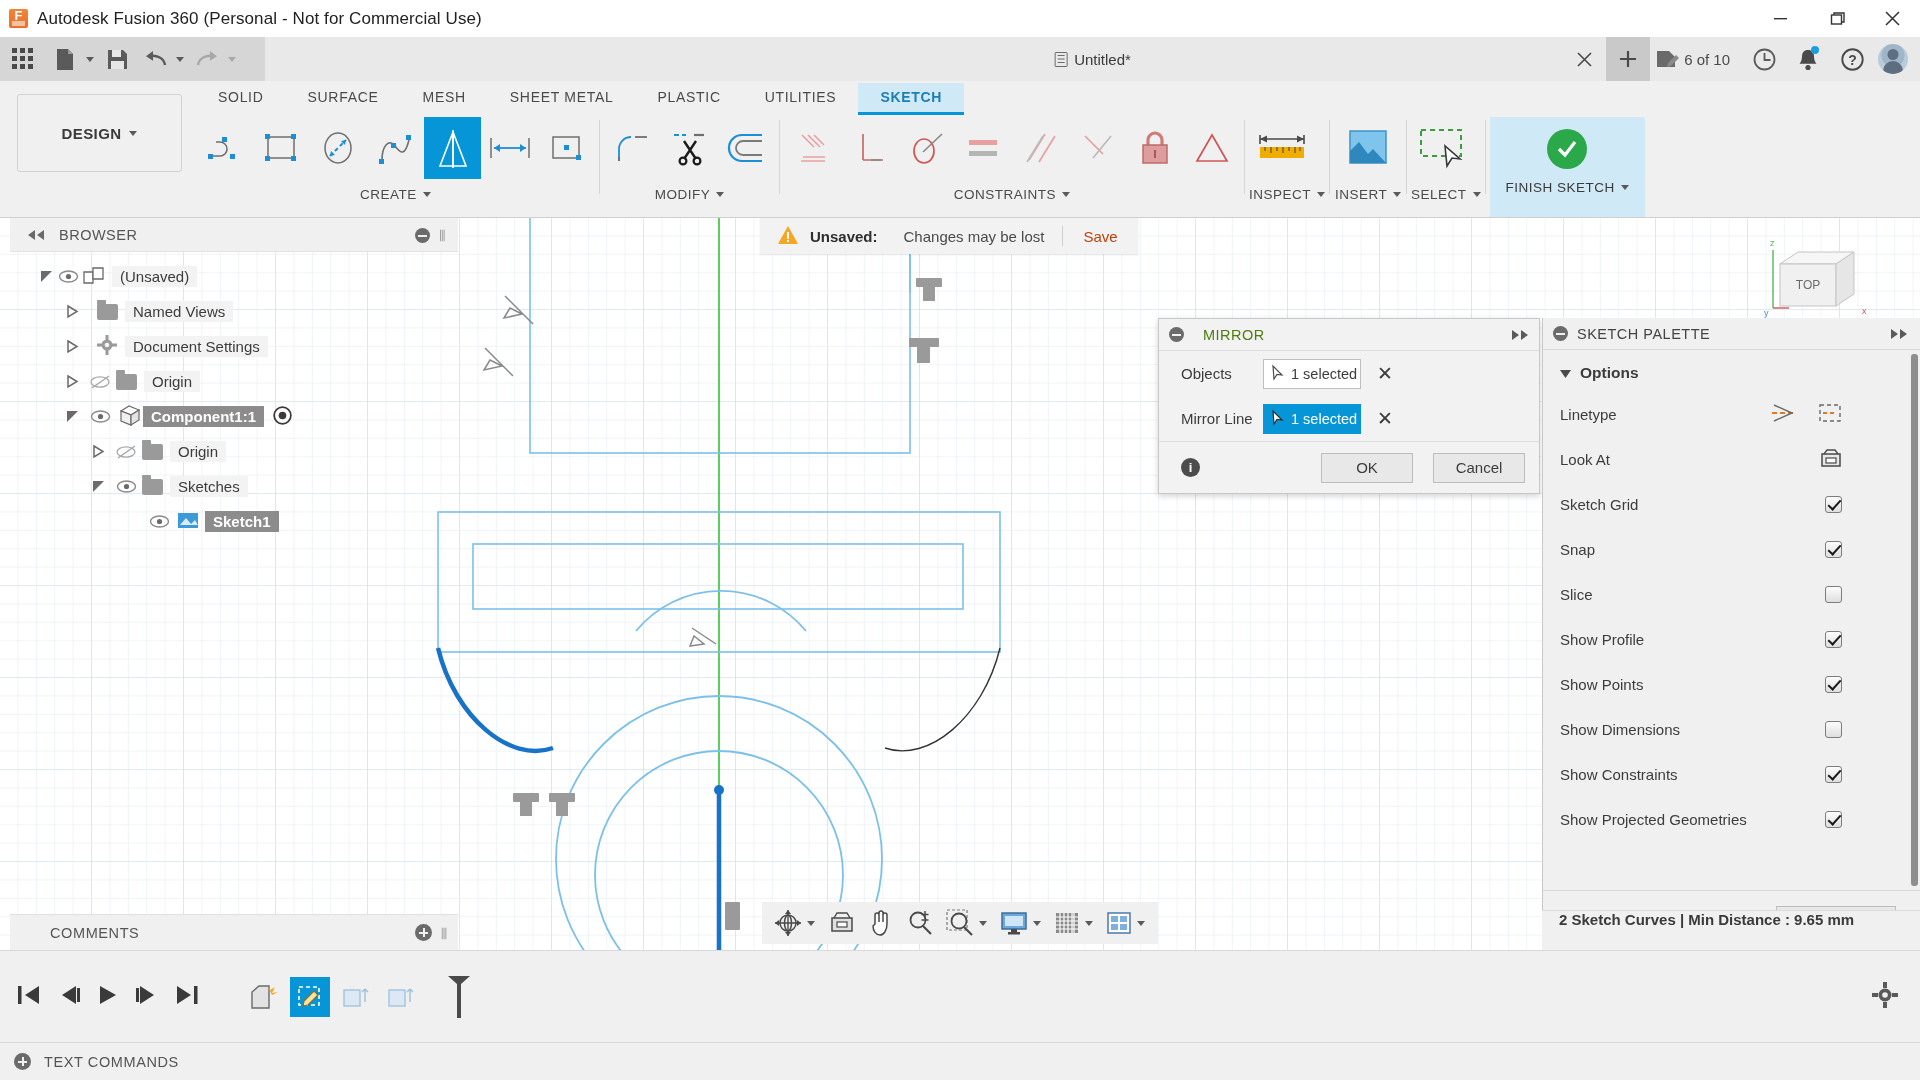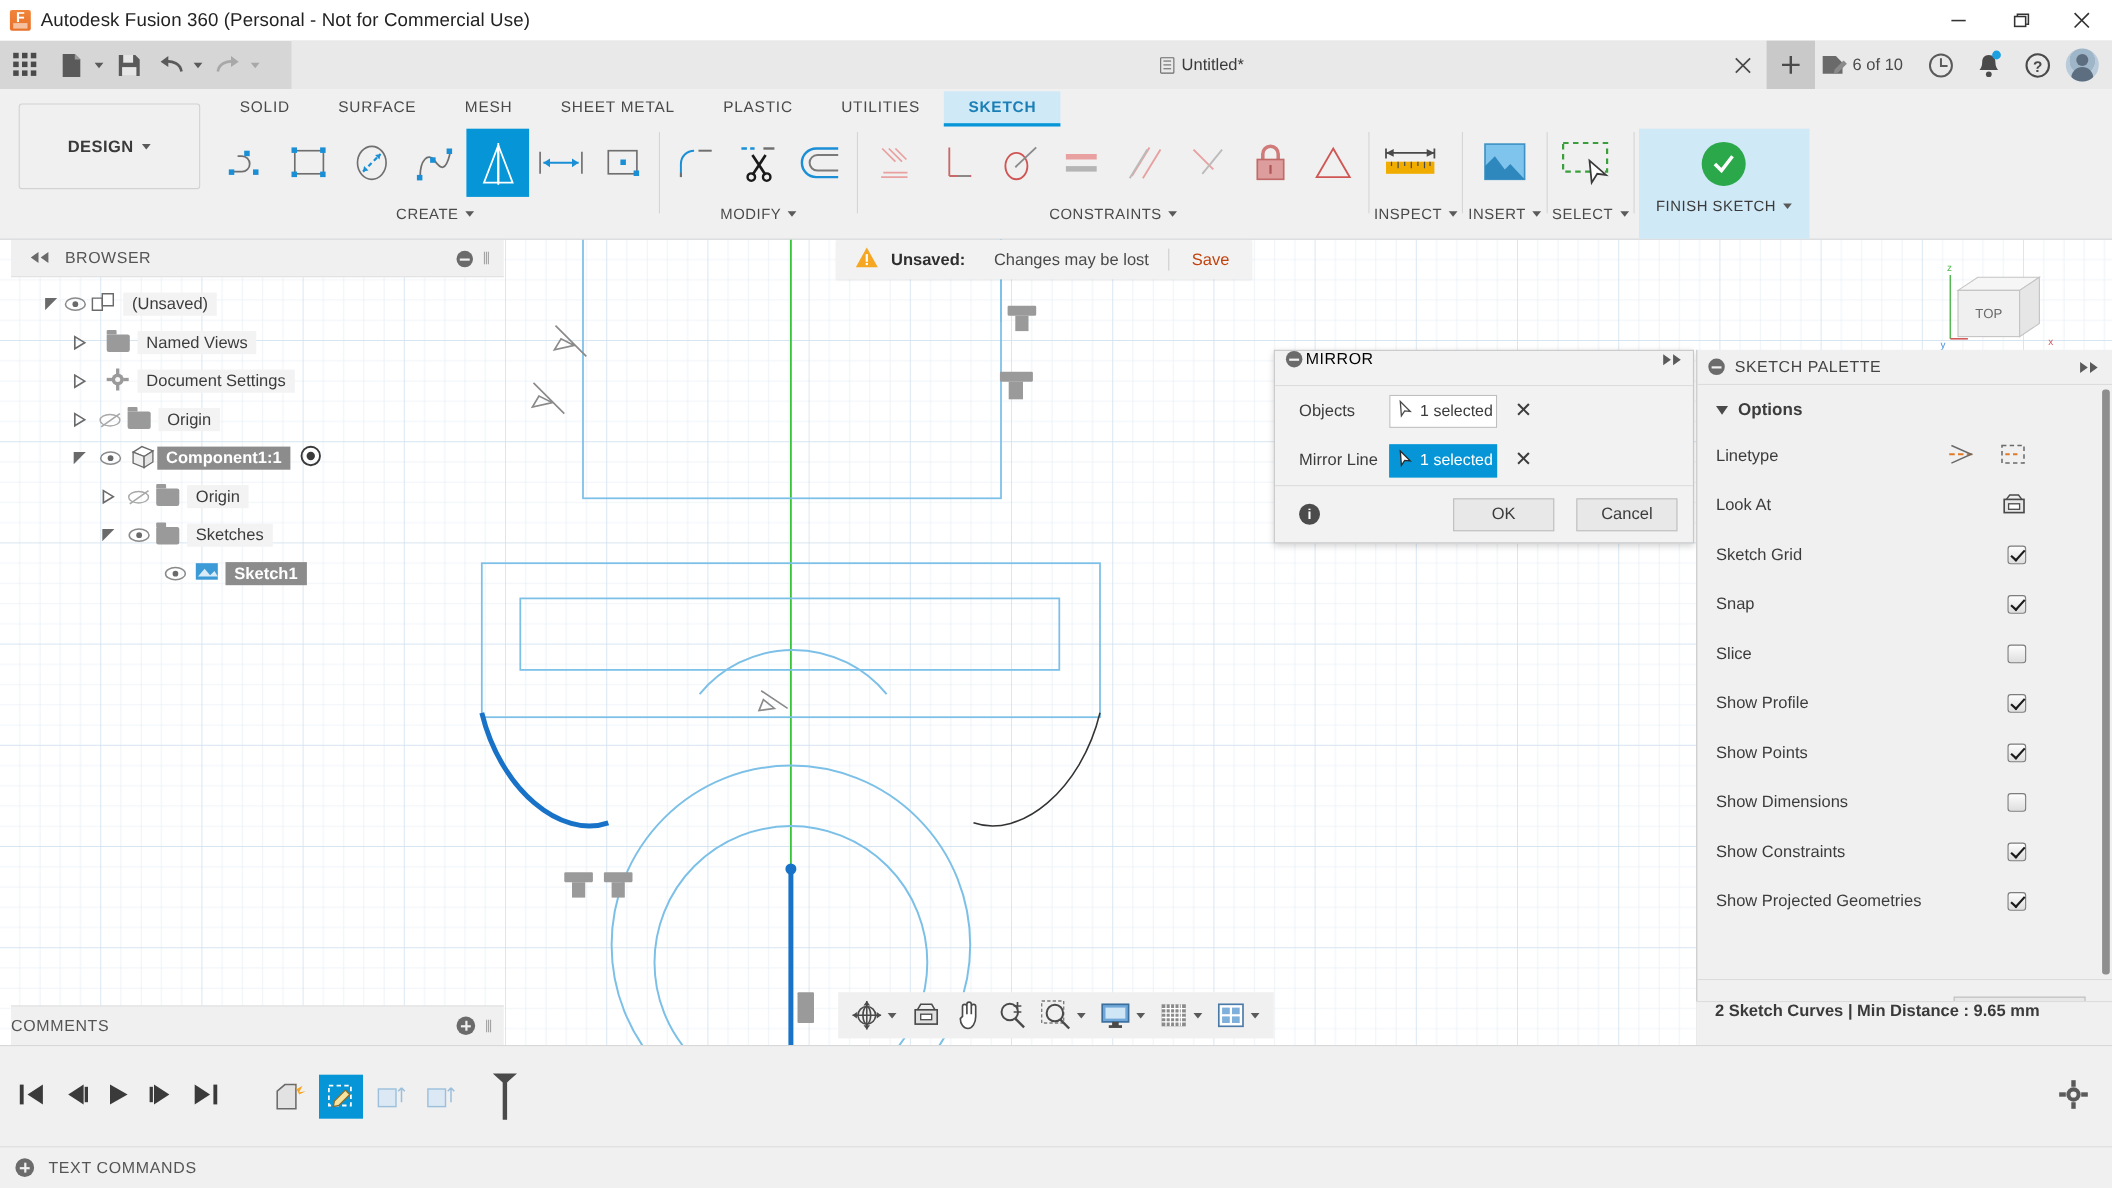--- a/index.html
+++ b/index.html
@@ -129,21 +129,21 @@
   .tri-closed svg, .tri-open svg{display:block;}
   .tri-open{ width:13px;height:13px;margin:0 4px; }
   .eye { width:22px; display:flex; justify-content:center; }
   .nodelabel { background:#f3f3f3; padding:2px 8px; color:#3c3c3c; }
   .nodelabel.sel { background:#8c8c8c; color:#fff; font-weight:bold; }
   .folder { width:21px;height:16px;background:#9a9a9a;border-radius:1px 2px 2px 2px; position:relative; margin-right:7px;}
   .folder:before{content:"";position:absolute;left:0;top:-4px;width:9px;height:4px;background:#9a9a9a;border-radius:1px 1px 0 0;}
   .comments {
     position:absolute; left:10px; bottom:0px; width:448px; height:36px;
     background:#f0f0f0; border-top:1px solid #e0e0e0;
-    display:flex; align-items:center; color:#555; font-size:14.5px; letter-spacing:.6px;
+    display:flex; align-items:center; padding-left:40px; color:#555; font-size:14.5px; letter-spacing:.6px;
     z-index:6;
   }
   .comments .plus{position:absolute;right:26px;top:9px;width:17px;height:17px;border-radius:50%;background:#6b6b6b;}
   .comments .plus:after{content:"";position:absolute;left:4px;right:4px;top:7.5px;height:2px;background:#f0f0f0;}
   .comments .plus:before{content:"";position:absolute;top:4px;bottom:4px;left:7.5px;width:2px;background:#f0f0f0;}
   .comments .grip{position:absolute;right:10px;top:10px;color:#9a9a9a;font-size:15px;}
 
   
   .unsaved {
     position:absolute; left:760px; top:0px; height:36px; background:#f2f2f2;
@@ -158,22 +158,22 @@
 
   
   .viewcube { position:absolute; right:48px; top:18px; width:110px; height:90px; z-index:4;}
 
   
   .dlg {
     position:absolute; left:1158px; top:100px; width:382px; background:#f2f2f2;
     border:1px solid #c8c8c8; z-index:7; box-shadow:0 2px 6px rgba(0,0,0,.18);
     font-size:15px;
   }
-  .dlg-hdr { height:32px; display:flex; align-items:flex-start; gap:3px; padding-left:10px;
-    border-bottom:1px solid #dcdcdc; color:#000000; letter-spacing:.5px; font-size:14.5px; position:relative;}
+  .dlg-hdr { height:32px; display:flex; align-items:center; gap:19px; padding-left:10px;
+    border-bottom:1px solid #dcdcdc; color:#4d7c0f; letter-spacing:.5px; font-size:14.5px; position:relative;}
   .dlg-hdr .minus{width:15px;height:15px;border-radius:50%;background:#6b6b6b;position:relative;}
   .dlg-hdr .minus:after{content:"";position:absolute;left:3px;right:3px;top:6.5px;height:2px;background:#f2f2f2;}
   .dlg-hdr .ff{position:absolute;right:10px;color:#555;font-size:14px;}
   .dlg-row { display:flex; align-items:center; height:45px; padding-left:22px; }
   .dlg-row .lab { width:82px; color:#3c3c3c; }
   .selbox {
     width:98px; height:30px; border:1px solid #bfbfbf; background:#fff;
     display:flex; align-items:center; gap:6px; padding-left:8px; color:#3c3c3c; font-size:14.5px;
   }
   .selbox.active { background:#0696d7; border-color:#0696d7; color:#fff; }

